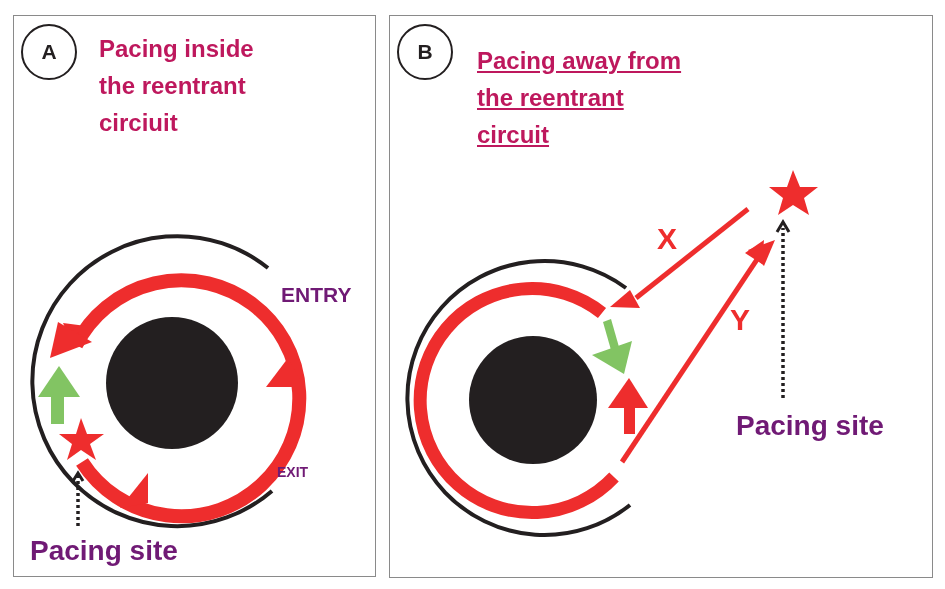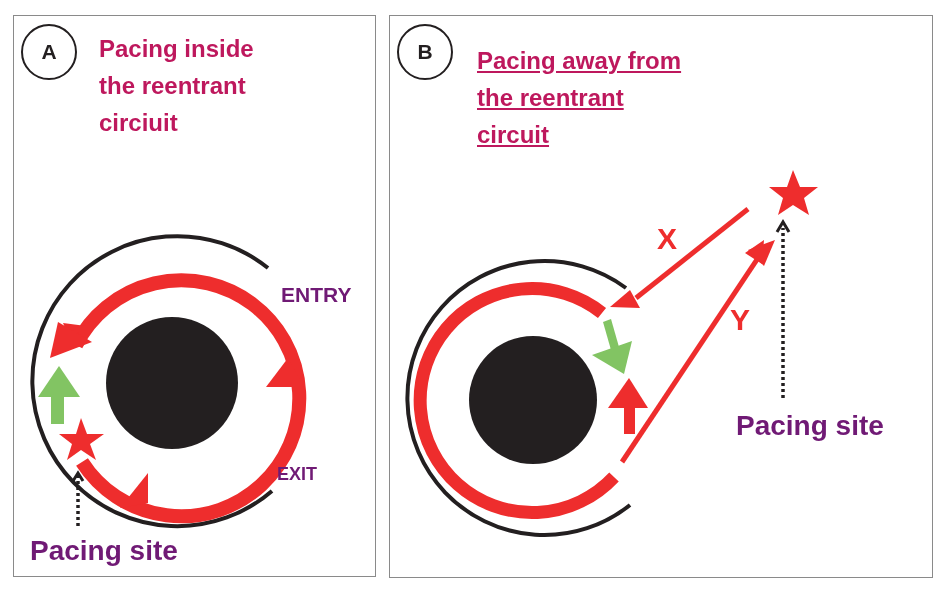--- a/index.html
+++ b/index.html
@@ -81,21 +81,21 @@
   </g>
 </svg>
 
 <div class="panel" id="panel-a">
 </div>
 <div class="badge" style="left:21px; top:24px;">A</div>
 <div class="title" style="left:99px; top:30px;">Pacing inside
 the reentrant
 circiuit</div>
 <div class="lbl" style="left:281px; top:283px; font-size:21px;">ENTRY</div>
-<div class="lbl" style="left:277px; top:464px; font-size:18px;">EXIT</div>
+<div class="lbl" style="left:277px; top:464px; font-size:14px;">EXIT</div>
 <div class="lbl" style="left:30px; top:535px; font-size:28px;">Pacing site</div>
 
 <div class="panel" id="panel-b">
 </div>
 <div class="badge" style="left:397px; top:24px;">B</div>
 <div class="title" style="left:477px; top:42px;text-decoration:underline;">Pacing away from
 the reentrant
 circuit</div>
 <div class="lbl-red" style="left:657px; top:222px;">X</div>
 <div class="lbl-red" style="left:730px; top:303px;">Y</div>

